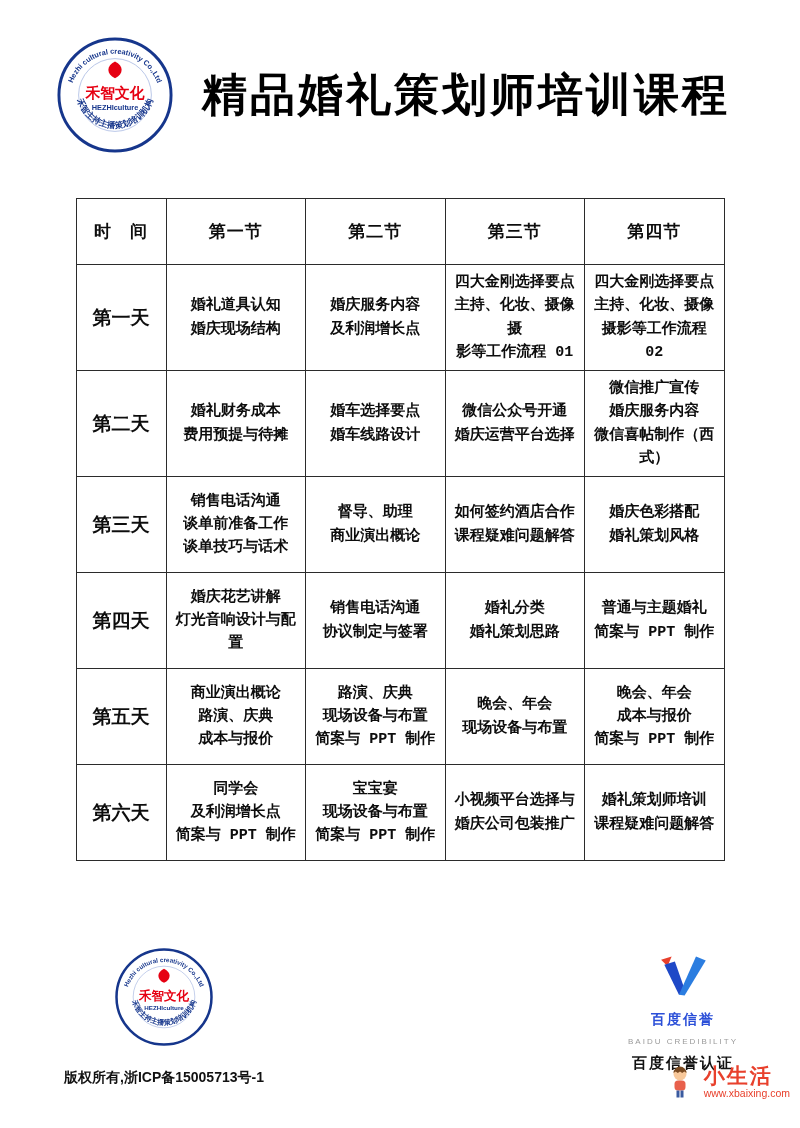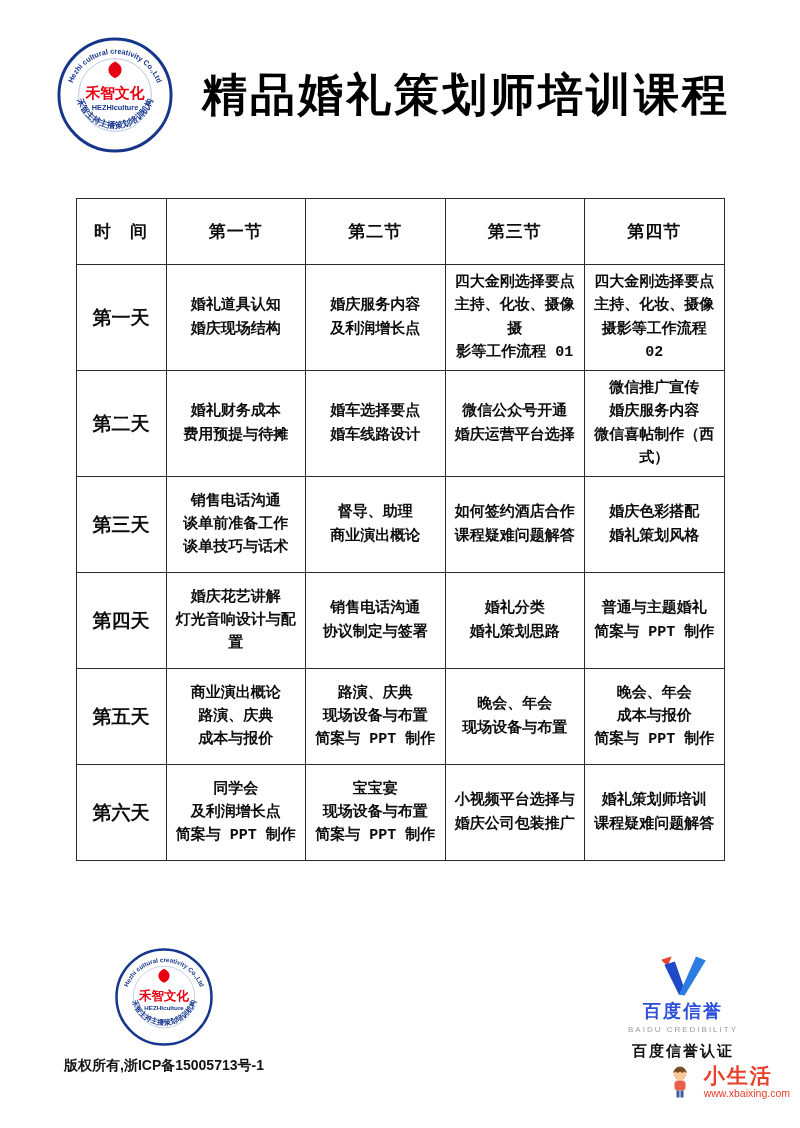--- a/index.html
+++ b/index.html
@@ -52,37 +52,37 @@
   .footer {
     margin-top: 86px;
     display: flex;
     justify-content: space-between;
     align-items: flex-start;
     padding: 0 62px 0 64px;
   }
   .footer-col { display: flex; flex-direction: column; align-items: center; }
   .footer-left .logo-svg { width: 100px; height: 100px; }
   .copyright {
-    margin-top: 10px;
+    margin-top: 22px;
     font-size: 14px; font-weight: bold; color: #111;
   }
   .police-svg { width: 62px; height: 84px; }
   .police-text {
     margin-top: 8px;
     font-size: 17px; font-weight: 900; color: #000;
     letter-spacing: 1px;
   }
   .baidu-svg { width: 52px; height: 46px; margin-top: 6px; }
   .baidu-title {
-    margin-top: 0;
-    font-size: 18px; font-weight: 900; color: #2b4fd8;
+    margin-top: 12px;
+    font-size: 14px; font-weight: 900; color: #2b4fd8;
     letter-spacing: 2px;
   }
   .baidu-sub {
-    margin-top: 2px;
+    margin-top: 8px;
     font-size: 8px; color: #9a9a9a; letter-spacing: 2px;
   }
   .baidu-cert {
     margin-top: 8px;
     font-size: 15px; font-weight: bold; color: #111;
     letter-spacing: 2px;
   }
 
   
   .watermark {

